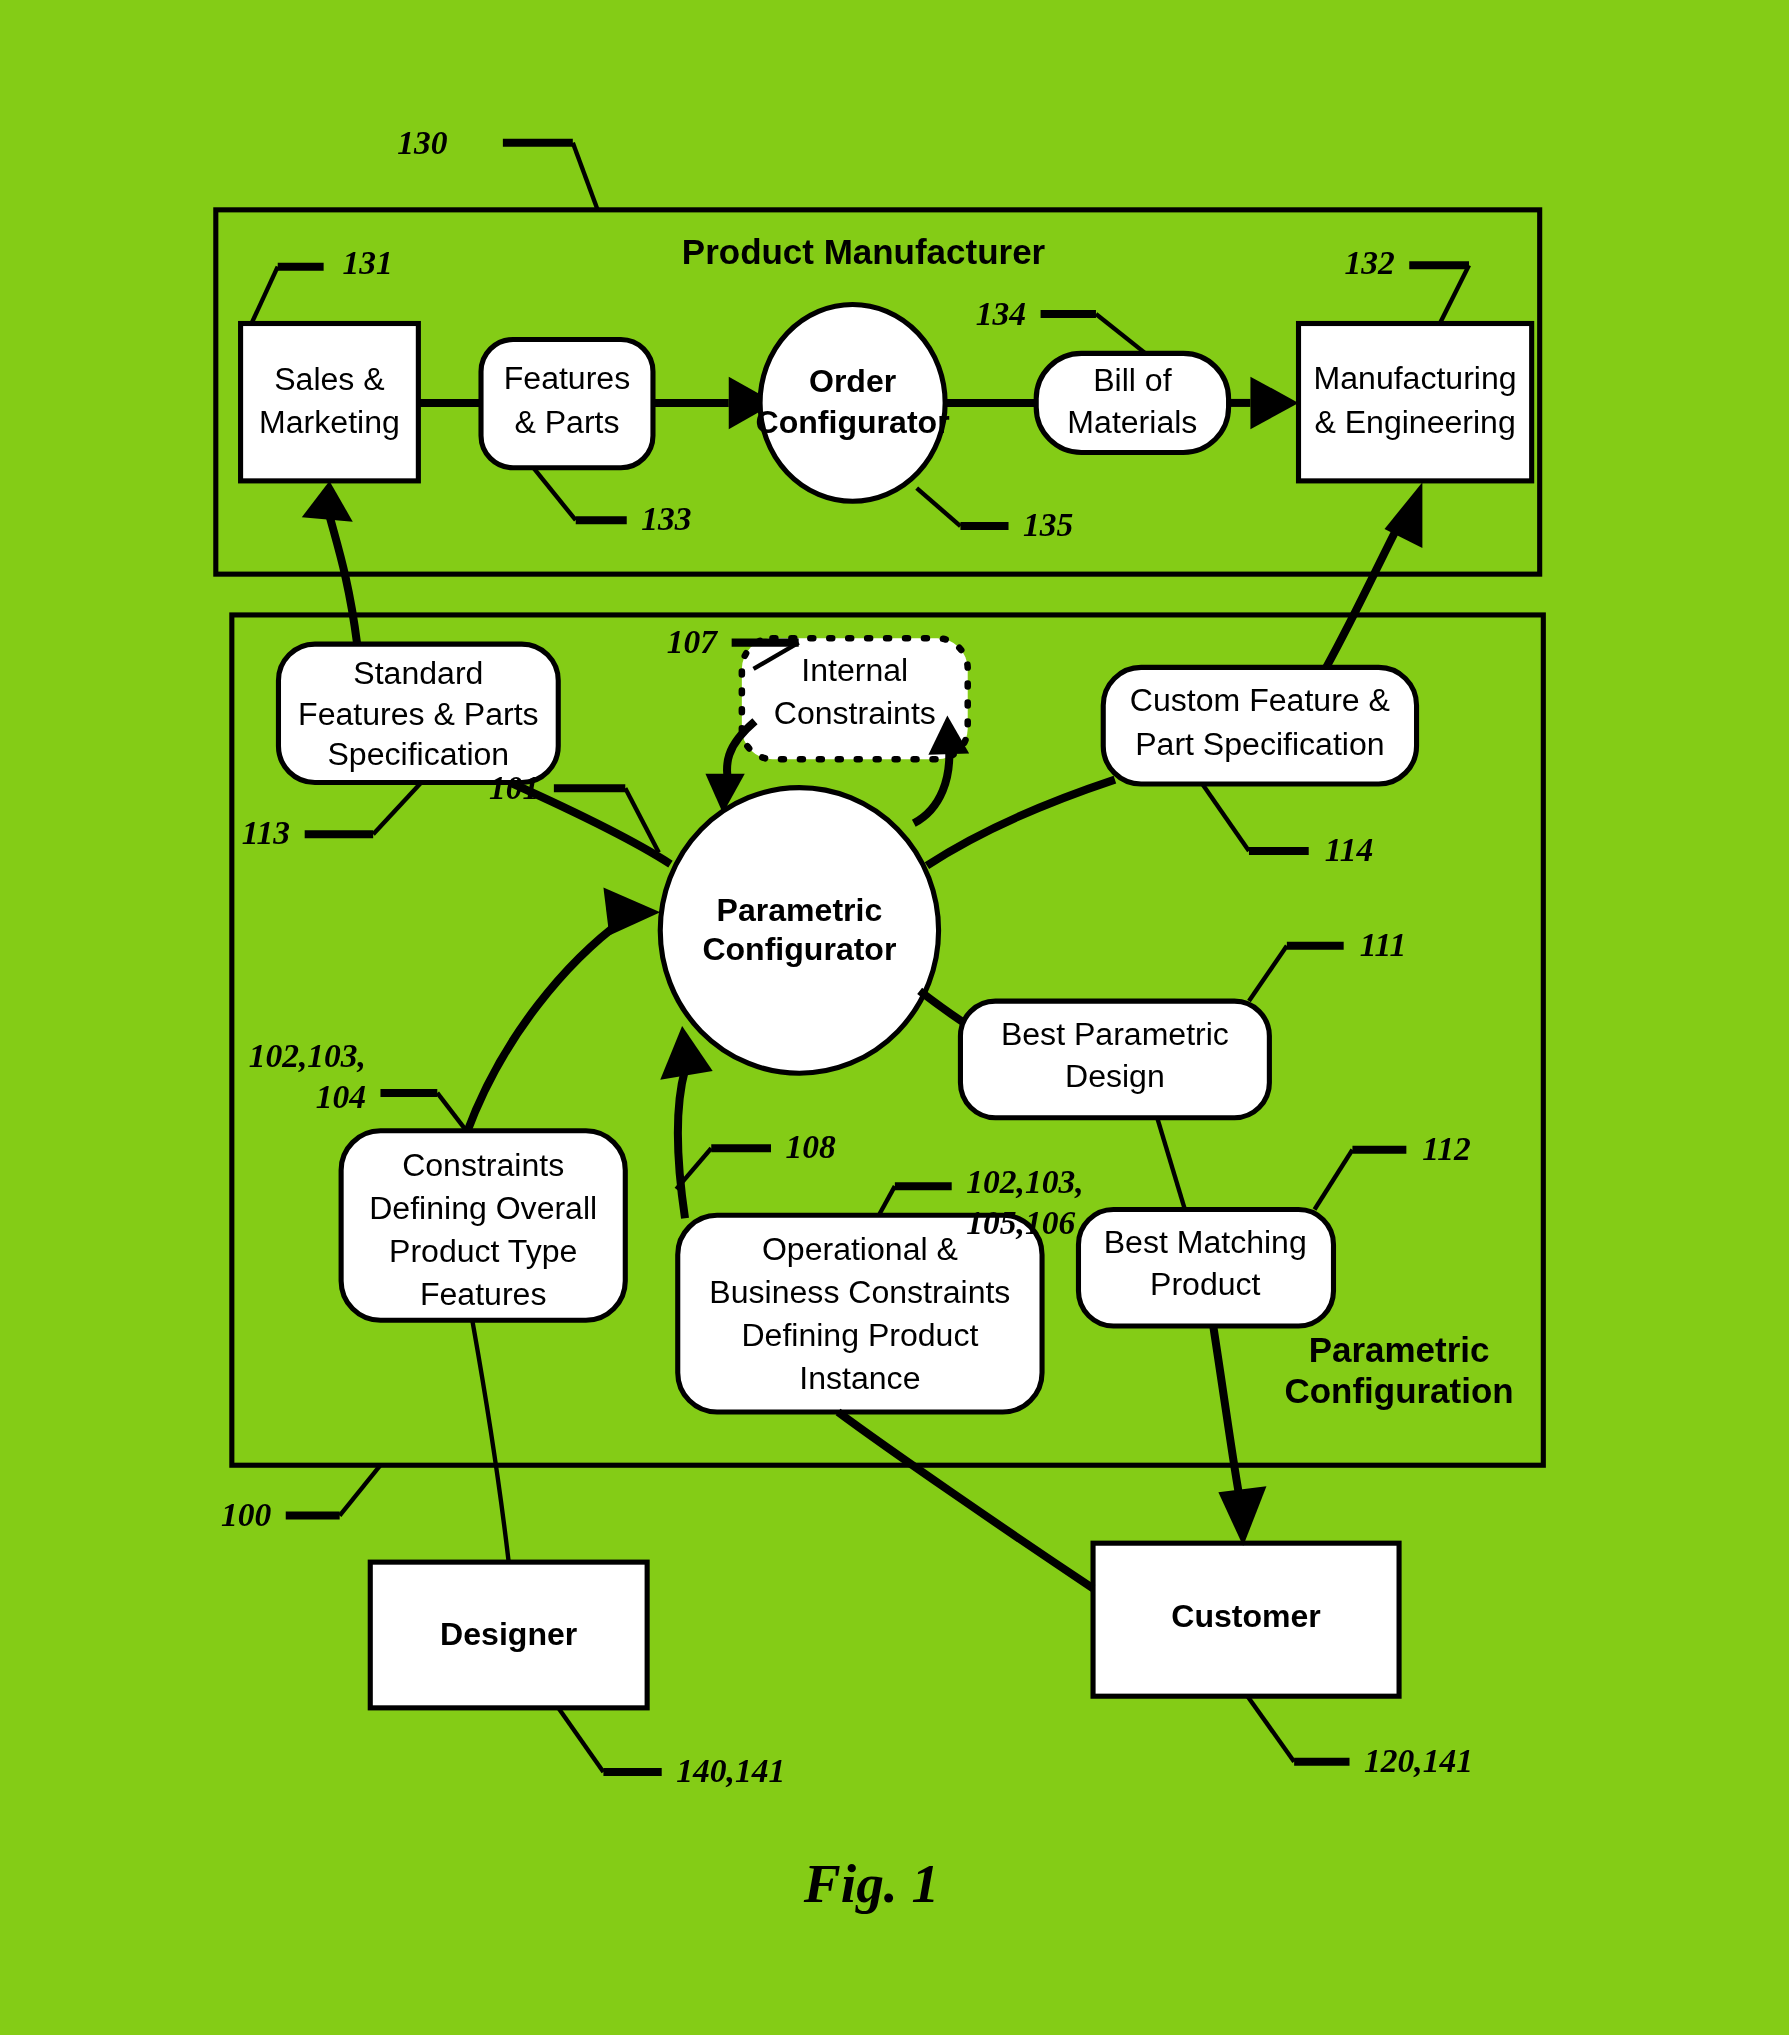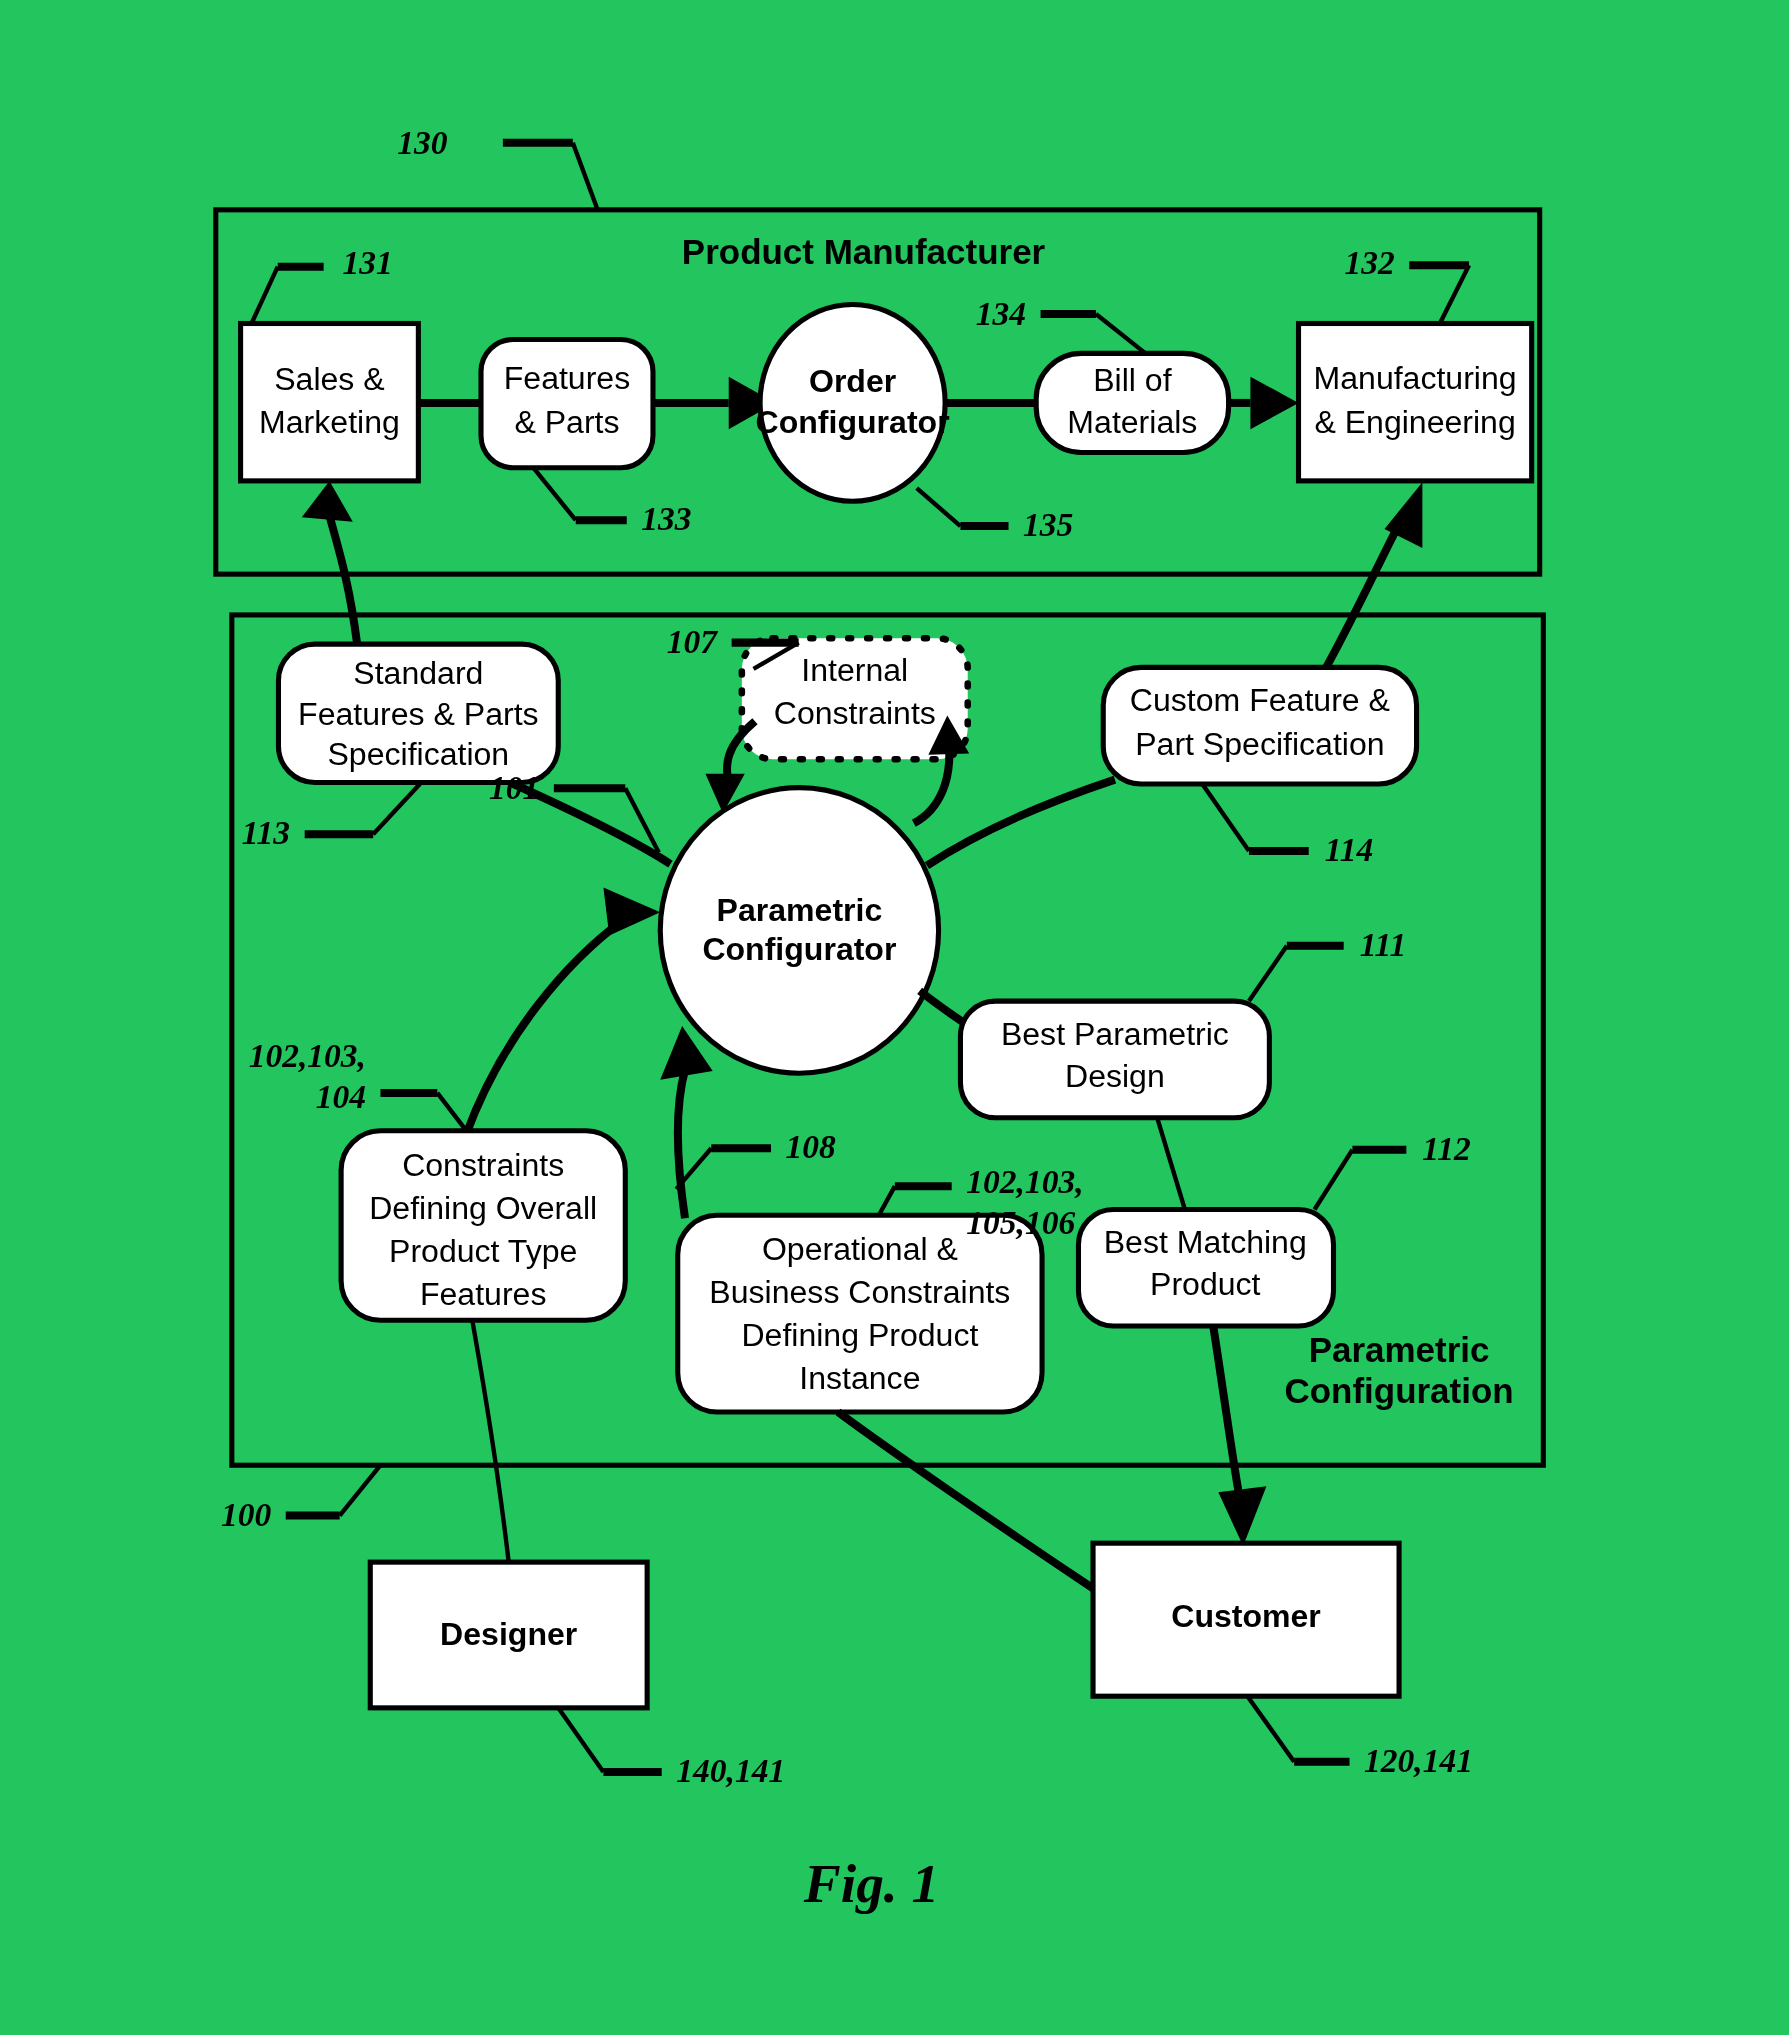--- a/index.html
+++ b/index.html
@@ -7,21 +7,21 @@
     padding: 0;
     background: #ffffff;
   }
   body {
     font-family: "Liberation Sans", sans-serif;
   }
   #page {
     position: relative;
     width: 1789px;
     height: 2035px;
-    background: #22c55e;
+    background: #84cc16;
     overflow: hidden;
   }
   #figure-svg {
     position: absolute;
     left: 0;
     top: 0;
     width: 1789px;
     height: 2035px;
   }
   .node-label {

